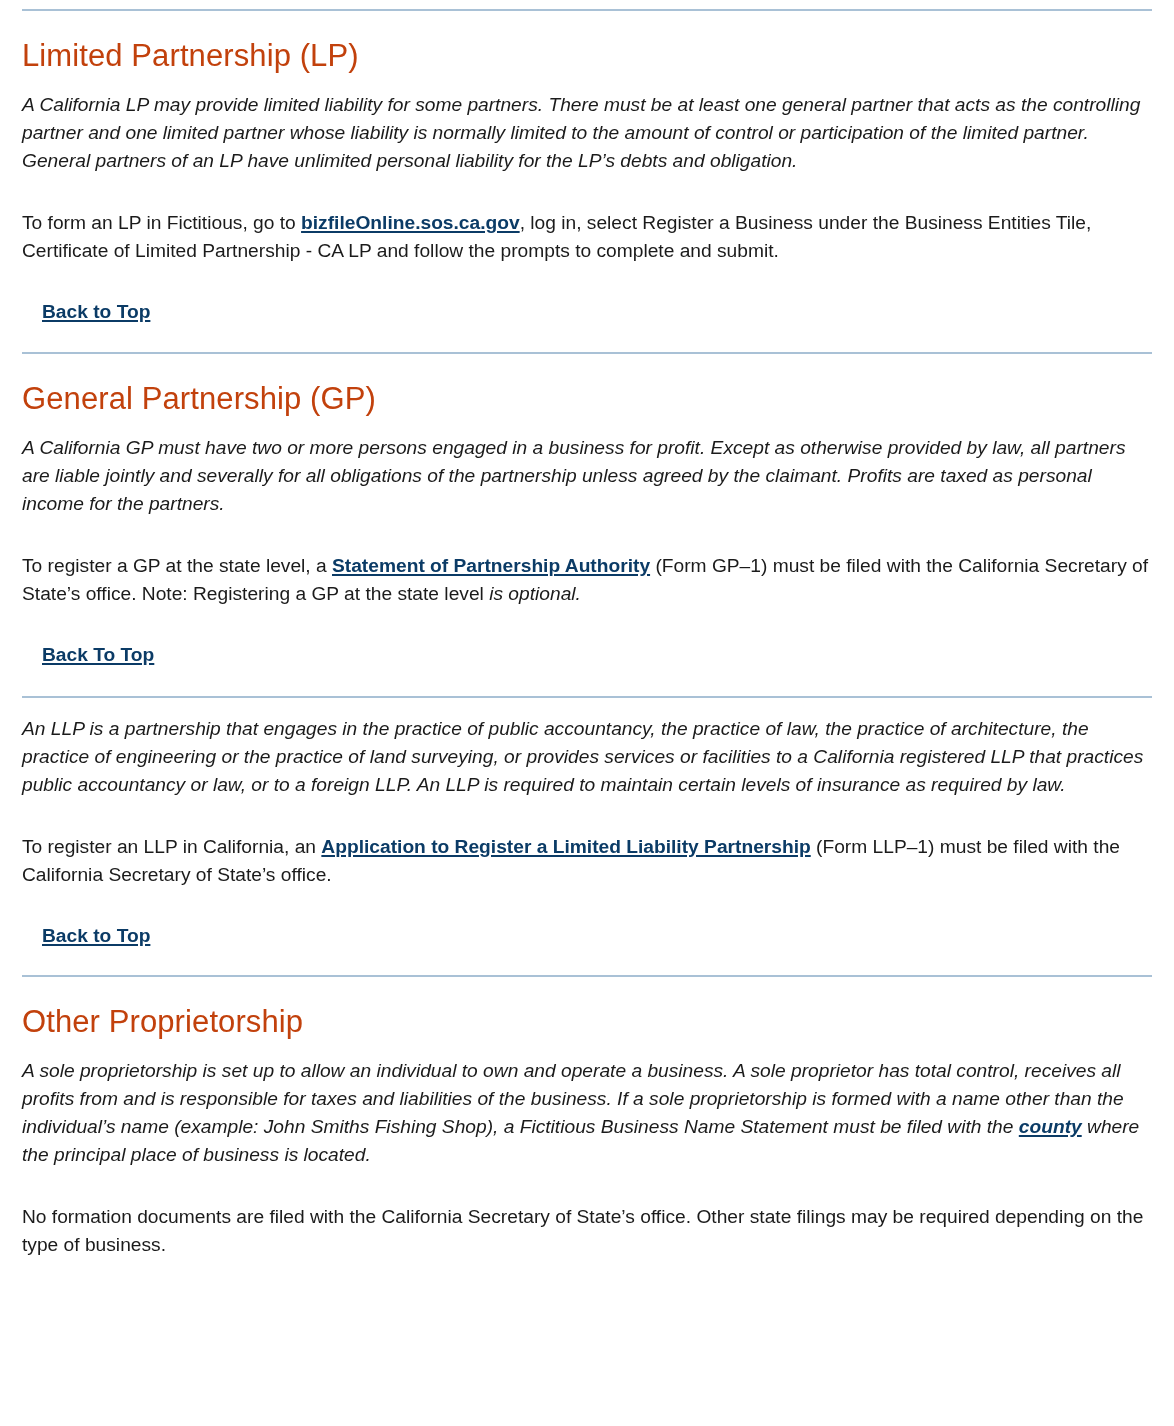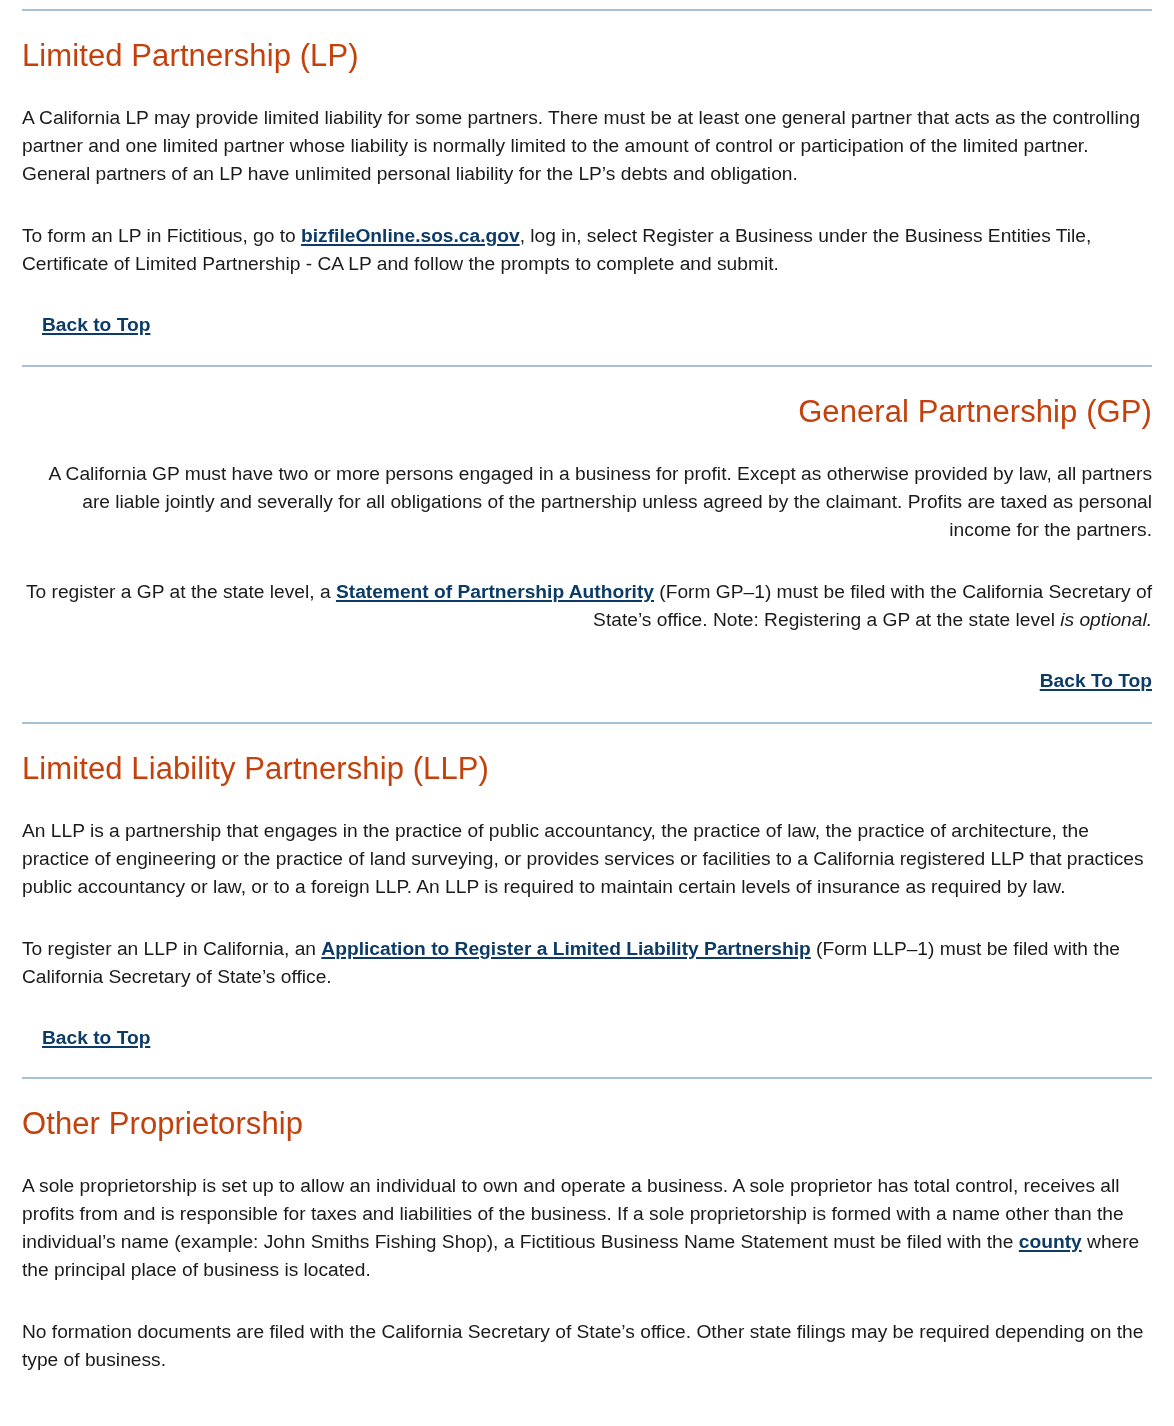--- a/index.html
+++ b/index.html
@@ -37,21 +37,22 @@
       color: #c2410c;
       margin: 27px 0 0 0;
       letter-spacing: 0.1px;
     }
     p {
       font-size: 19.2px;
       line-height: 28px;
       margin: 0;
     }
     p.first {
-      margin-top: 30px;
+      margin-top: 17px;
+      font-style: italic;
     }
     p.next {
       margin-top: 34px;
     }
     a.link {
       color: #0b3b66;
       font-weight: bold;
       text-decoration: underline;
       text-decoration-thickness: 2px;
       text-underline-offset: 2px;
@@ -68,31 +69,30 @@
 <div class="content">
 
   <div class="section" style="padding-top:9px;">
     <hr class="divider">
     <h2 class="section-title">Limited Partnership (LP)</h2>
     <p class="first">A California LP may provide limited liability for some partners. There must be at least one general partner that acts as the controlling partner and one limited partner whose liability is normally limited to the amount of control or participation of the limited partner. General partners of an LP have unlimited personal liability for the LP’s debts and obligation.</p>
     <p class="next"><span>To form an LP in Fictitious, go to </span><a class="link" href="#">bizfileOnline.sos.ca.gov</a><span>, log in, select Register a Business under the Business Entities Tile, Certificate of Limited Partnership - CA LP and follow the prompts to complete and submit.</span></p>
     <p class="back"><a class="link" href="#">Back to Top</a></p>
   </div>
 
-  <div class="section" style="margin-top:26px;text-align:right;">
+  <div class="section" style="margin-top:26px;">
     <hr class="divider">
     <h2 class="section-title">General Partnership (GP)</h2>
     <p class="first">A California GP must have two or more persons engaged in a business for profit. Except as otherwise provided by law, all partners are liable jointly and severally for all obligations of the partnership unless agreed by the claimant. Profits are taxed as personal income for the partners.</p>
     <p class="next"><span>To register a GP at the state level, a </span><a class="link" href="#">Statement of Partnership Authority</a><span> (Form GP–1) must be filed with the California Secretary of State’s office. Note: Registering a GP at the state level </span><em>is optional.</em></p>
     <p class="back"><a class="link" href="#">Back To Top</a></p>
   </div>
 
   <div class="section" style="margin-top:27px;">
     <hr class="divider">
-    <h2 class="section-title">Limited Liability Partnership (LLP)</h2>
     <p class="first">An LLP is a partnership that engages in the practice of public accountancy, the practice of law, the practice of architecture, the practice of engineering or the practice of land surveying, or provides services or facilities to a California registered LLP that practices public accountancy or law, or to a foreign LLP. An LLP is required to maintain certain levels of insurance as required by law.</p>
     <p class="next"><span>To register an LLP in California, an </span><a class="link" href="#">Application to Register a Limited Liability Partnership</a><span> (Form LLP–1) must be filed with the California Secretary of State’s office.</span></p>
     <p class="back"><a class="link" href="#">Back to Top</a></p>
   </div>
 
   <div class="section" style="margin-top:25px;">
     <hr class="divider">
     <h2 class="section-title">Other Proprietorship</h2>
     <p class="first"><span>A sole proprietorship is set up to allow an individual to own and operate a business. A sole proprietor has total control, receives all profits from and is responsible for taxes and liabilities of the business. If a sole proprietorship is formed with a name other than the individual’s name (example: John Smiths Fishing Shop), a Fictitious Business Name Statement must be filed with the </span><a class="link" href="#">county</a><span> where the principal place of business is located.</span></p>
     <p class="next">No formation documents are filed with the California Secretary of State’s office. Other state filings may be required depending on the type of business.</p>

